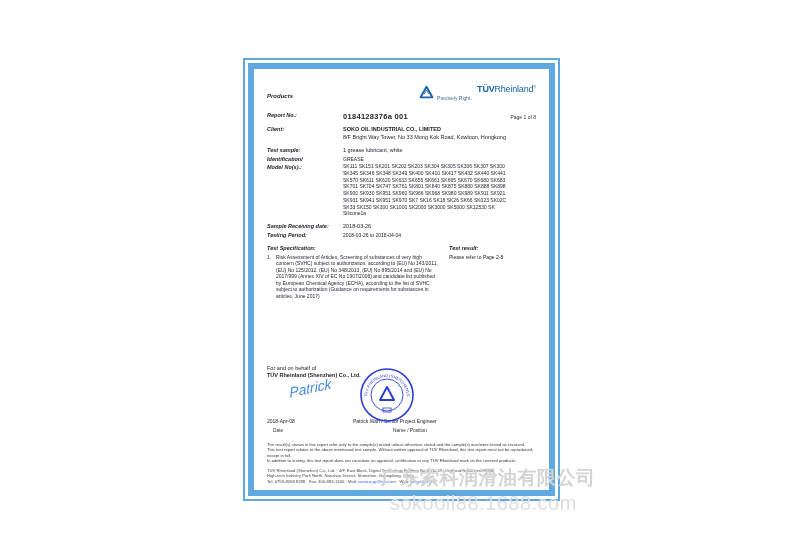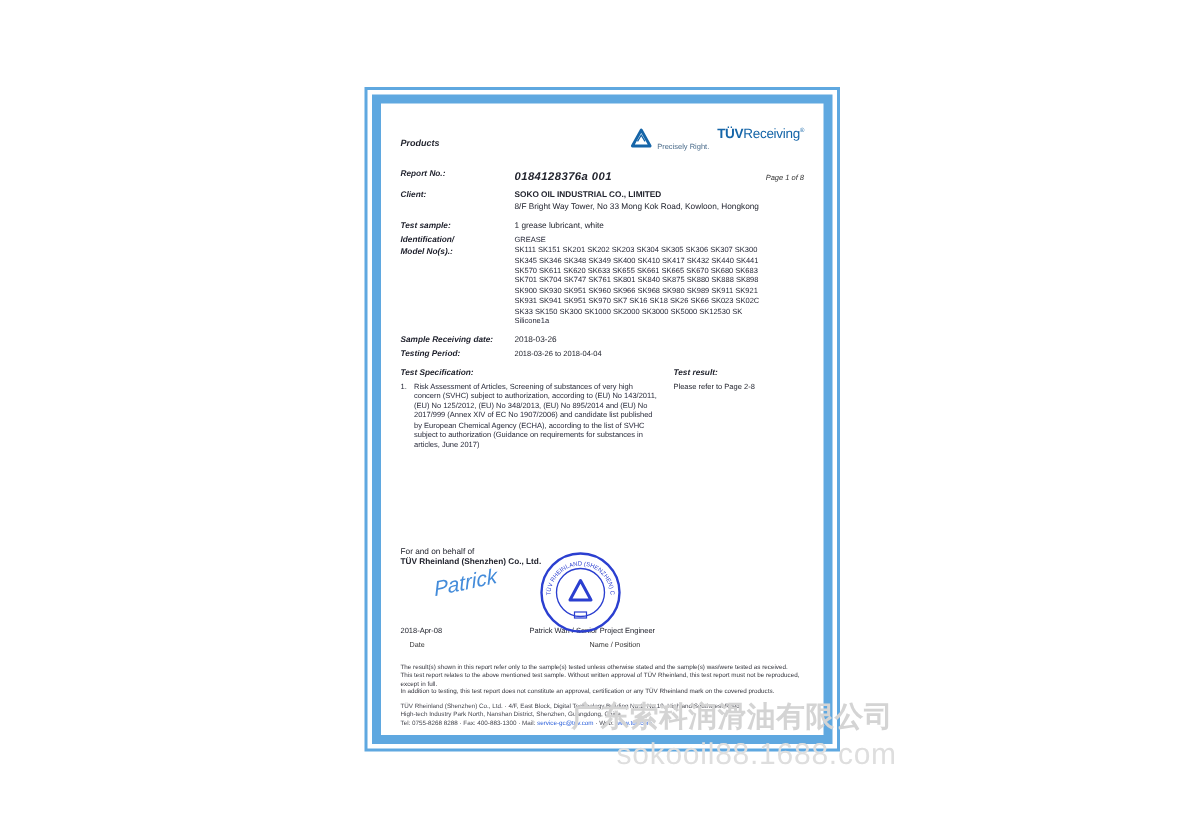--- a/index.html
+++ b/index.html
@@ -46,50 +46,50 @@
   .sig-date{width:86px;}
   .sig-lblrow{display:flex;margin-top:3px;font-size:4.8px;color:#333;}
   .sig-lblrow .d{width:86px;padding-left:6px;}
   
   .disc{margin-top:7px;font-size:4.2px;line-height:1.3;color:#33343c;}
   .foot{margin-top:4px;font-size:4.2px;line-height:1.3;color:#44454d;}
   .foot a{color:#2b5fd9;text-decoration:none;}
   
   .wm-cn{position:absolute;left:381px;top:465px;font-size:19px;font-weight:bold;
       color:#d4d4d4;letter-spacing:0.5px;z-index:30;white-space:nowrap;}
-  .wm-en{position:absolute;left:411px;top:492px;font-size:20px;color:#dedede;
+  .wm-en{position:absolute;left:390px;top:492px;font-size:20px;color:#dedede;
       letter-spacing:0.5px;z-index:30;white-space:nowrap;}
 </style>
 </head>
 <body>
 
 <div id="canvas">
 
   <div class="doc">
     <div class="doc-inner">
 
       <div class="hdr">
         <div class="products">Products</div>
         <div class="logo">
           <span>
             <svg width="15" height="14" viewBox="0 0 24 22">
               <path d="M12 2.5 L21.5 19.5 H2.5 Z" fill="none" stroke="#1565a8" stroke-width="3" stroke-linejoin="round"></path>
               <path d="M8 14.5 L12 8 L16 14.5" fill="none" stroke="#1565a8" stroke-width="1.4"></path>
             </svg>
           </span>
           <div class="logo-text">
-            <div class="brand"><span class="b">TÜV</span><span>Receiving</span><sup>®</sup></div>
+            <div class="brand"><span class="b">TÜV</span><span>Rheinland</span><sup>®</sup></div>
             <div class="tagline">Precisely Right.</div>
           </div>
         </div>
       </div>
 
       <div class="row" style="margin-top:9px;">
         <div class="lbl">Report No.:</div>
-        <div class="val" style="display:flex;justify-content:space-between;align-items:flex-end;font-style:italic;">
+        <div class="val" style="display:flex;justify-content:space-between;align-items:center;">
           <span class="report-num">0184128376a 001</span>
           <span class="pageno">Page 1 of 8</span>
         </div>
       </div>
 
       <div class="row">
         <div class="lbl">Client:</div>
         <div class="val">
           <div class="client-name">SOKO OIL INDUSTRIAL CO., LIMITED</div>
           <div>8/F Bright Way Tower, No 33 Mong Kok Road, Kowloon, Hongkong</div>

